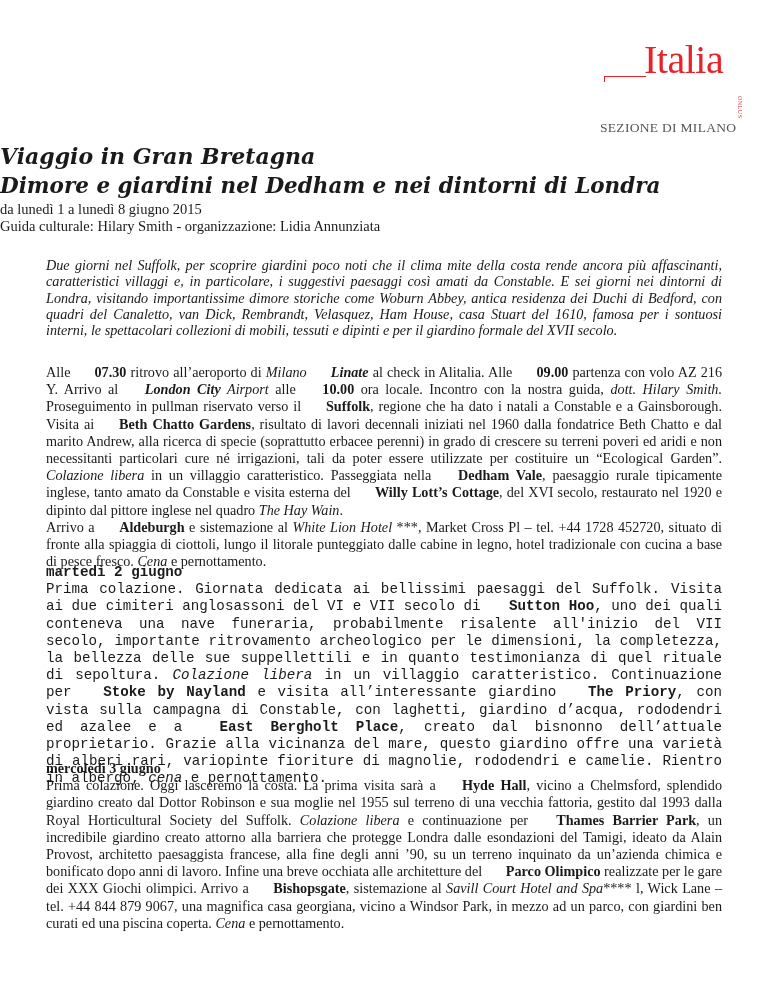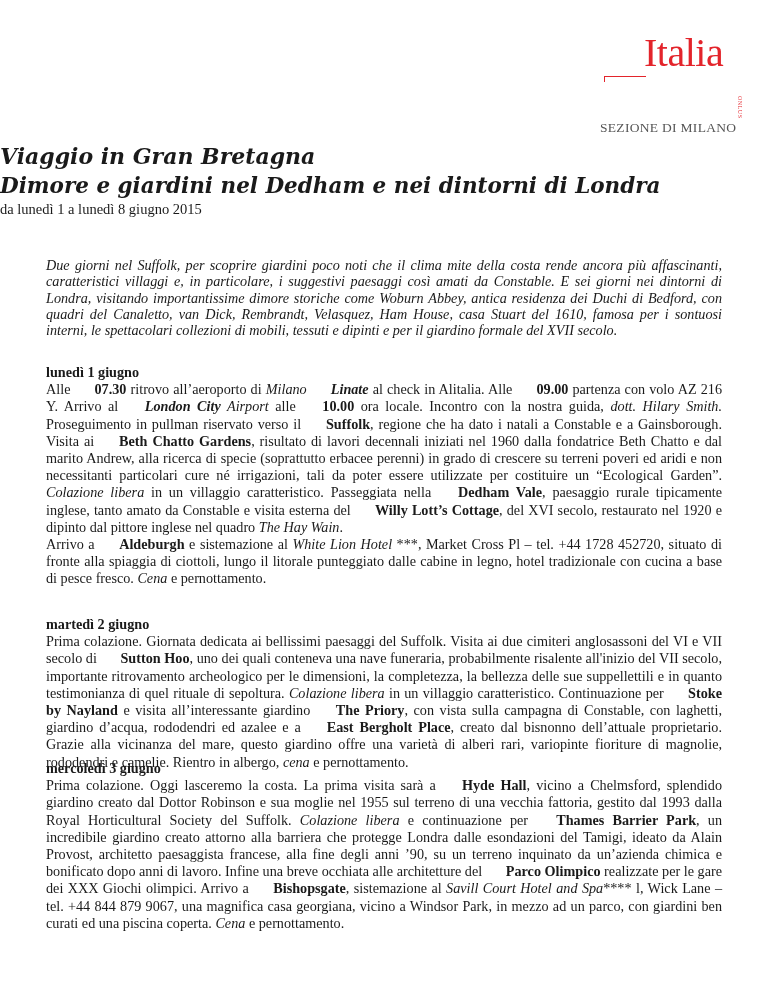--- a/index.html
+++ b/index.html
@@ -1,21 +1,21 @@
 <!DOCTYPE html>
 <html><head>
 <meta charset="utf-8">
 <style>
   html, body { margin:0; padding:0; background:#ffffff; }
   body { width:768px; height:994px; overflow:hidden; position:relative;
          font-family:"Liberation Serif", "DejaVu Serif", serif; color:#1a1a1a; }
   .logo { position:absolute; left:600px; top:34px; width:150px; height:104px; }
   .logo-line { font-family:"Liberation Serif", "DejaVu Serif", serif; color:#e3242b;
                font-size:40px; line-height:36px; letter-spacing:-0.5px; position:absolute; }
-  .logo-italia { left:44px; top:1px; }
+  .logo-italia { left:44px; top:8px; }
   .logo-nostra { left:0px; top:46px; }
   .logo-onlus { position:absolute; left:137px; top:62px; font-size:6px; color:#e3242b;
                 writing-mode:vertical-rl; letter-spacing:0.5px; }
   .logo-bar1 { position:absolute; left:4px; top:42px; width:42px; height:1px; background:#e3242b; }
   .logo-bar2 { position:absolute; left:4px; top:42px; width:1px; height:6px; background:#e3242b; }
   .logo-sezione { position:absolute; left:0px; top:86px; font-size:13.5px; color:#555; letter-spacing:0.3px; white-space:nowrap; }
 
   .titles { position:absolute; left:0; top:141px; width:768px; text-align:left; }
   .title1 { font-family:"DejaVu Serif", serif; font-style:italic; font-weight:bold;
             font-size:22px; line-height:30px; color:#1a1a1a; }
@@ -38,30 +38,30 @@
   <div class="logo-bar2"></div>
   <div class="logo-line logo-italia">Italia</div>
   <div class="logo-onlus">ONLUS</div>
   <div class="logo-sezione">SEZIONE DI MILANO</div>
 </div>
 
 <div class="titles">
   <div class="title1">Viaggio in Gran Bretagna</div>
   <div class="title2">Dimore e giardini nel Dedham e nei dintorni di Londra</div>
   <div class="subline">da lunedì 1 a lunedì 8 giugno 2015</div>
+  <div class="subline">Guida culturale:  Hilary Smith - organizzazione:  Lidia Annunziata</div>
 </div>
 
 <div class="intro">Due giorni nel Suffolk, per scoprire giardini poco noti che il clima mite della costa rende ancora più affascinanti, caratteristici villaggi e, in particolare, i suggestivi paesaggi così amati da Constable. E sei giorni nei dintorni di Londra, visitando importantissime dimore storiche come Woburn Abbey, antica residenza dei Duchi di Bedford, con quadri del Canaletto, van Dick, Rembrandt, Velasquez, Ham House, casa Stuart del 1610, famosa per i sontuosi interni, le spettacolari collezioni di mobili, tessuti e dipinti e per il giardino formale del XVII secolo.</div>
 
 <div class="day" style="top:364px;">
-  <div class="day-title">lunedì 1 giugno</div>
   <div class="day-body">Alle <b>07.30</b> ritrovo all’aeroporto di <i>Milano </i><b><i>Linate</i></b> al check in Alitalia. Alle <b>09.00</b> partenza con volo AZ 216 Y. Arrivo al <b><i>London City</i></b><i> Airport</i> alle <b>10.00</b> ora locale. Incontro con la nostra guida, <i>dott. Hilary Smith.</i> Proseguimento in pullman riservato verso il <b>Suffolk</b>, regione che ha dato i natali a Constable e a Gainsborough. Visita ai <b>Beth Chatto Gardens</b>, risultato di lavori decennali iniziati nel 1960 dalla fondatrice Beth Chatto e dal marito Andrew, alla ricerca di specie (soprattutto erbacee perenni) in grado di crescere su terreni poveri ed aridi e non necessitanti particolari cure né irrigazioni, tali da poter essere utilizzate per costituire un “Ecological Garden”. <i>Colazione libera</i> in un villaggio caratteristico. Passeggiata nella <b>Dedham Vale</b>, paesaggio rurale tipicamente inglese, tanto amato da Constable e visita esterna del <b>Willy Lott’s Cottage</b>, del  XVI secolo, restaurato nel 1920 e dipinto dal pittore inglese nel quadro <i>The Hay Wain</i>.<br>Arrivo a <b>Aldeburgh</b> e sistemazione al <i>White Lion Hotel</i> ***, Market Cross Pl – tel. +44 1728 452720, situato di fronte alla spiaggia di ciottoli, lungo il litorale punteggiato dalle cabine in legno, hotel tradizionale con cucina a base di pesce fresco. <i>Cena</i> e pernottamento.</div>
 </div>
 
-<div class="day" style="top:616px;">
+<div class="day" style="top:564px;font-family:Liberation Mono, monospace;">
   <div class="day-title">martedì 2 giugno</div>
   <div class="day-body">Prima colazione. Giornata dedicata ai bellissimi paesaggi del Suffolk. Visita ai due cimiteri anglosassoni del VI e VII secolo di <b>Sutton Hoo</b>, uno dei quali conteneva una nave funeraria, probabilmente risalente all'inizio del VII secolo, importante ritrovamento archeologico per le dimensioni, la completezza, la bellezza delle sue suppellettili e in quanto testimonianza di quel rituale di sepoltura. <i>Colazione libera</i> in un villaggio caratteristico. Continuazione per <b>Stoke by Nayland</b> e visita all’interessante giardino <b>The Priory</b>, con vista sulla campagna di Constable, con laghetti, giardino d’acqua, rododendri ed azalee e a <b>East Bergholt Place</b>, creato dal bisnonno dell’attuale proprietario. Grazie alla vicinanza del mare, questo giardino offre una varietà di alberi rari, variopinte fioriture di magnolie, rododendri e camelie. Rientro in albergo, <i>cena</i> e pernottamento.</div>
 </div>
 
 <div class="day" style="top:760px;">
   <div class="day-title">mercoledì 3 giugno</div>
   <div class="day-body">Prima colazione. Oggi lasceremo la costa. La prima visita sarà a <b>Hyde Hall</b>, vicino a Chelmsford, splendido giardino creato dal Dottor Robinson e sua moglie nel 1955 sul terreno di una vecchia fattoria, gestito dal 1993 dalla Royal Horticultural Society del Suffolk. <i>Colazione libera</i> e continuazione per <b>Thames Barrier Park</b>, un incredibile giardino creato attorno alla barriera che protegge Londra dalle esondazioni del Tamigi, ideato da Alain Provost, architetto paesaggista francese, alla fine degli anni ’90, su un terreno inquinato da un’azienda chimica e bonificato dopo anni di lavoro. Infine una breve occhiata alle architetture del <b>Parco Olimpico</b> realizzate per le gare dei XXX Giochi olimpici. Arrivo a <b>Bishopsgate</b>, sistemazione al <i>Savill Court Hotel and Spa</i>**** l, Wick Lane – tel. +44 844 879 9067, una magnifica casa georgiana, vicino a Windsor  Park, in mezzo ad  un parco, con giardini ben curati ed una piscina coperta. <i>Cena</i> e pernottamento.</div>
 </div>
 
 </body></html>

